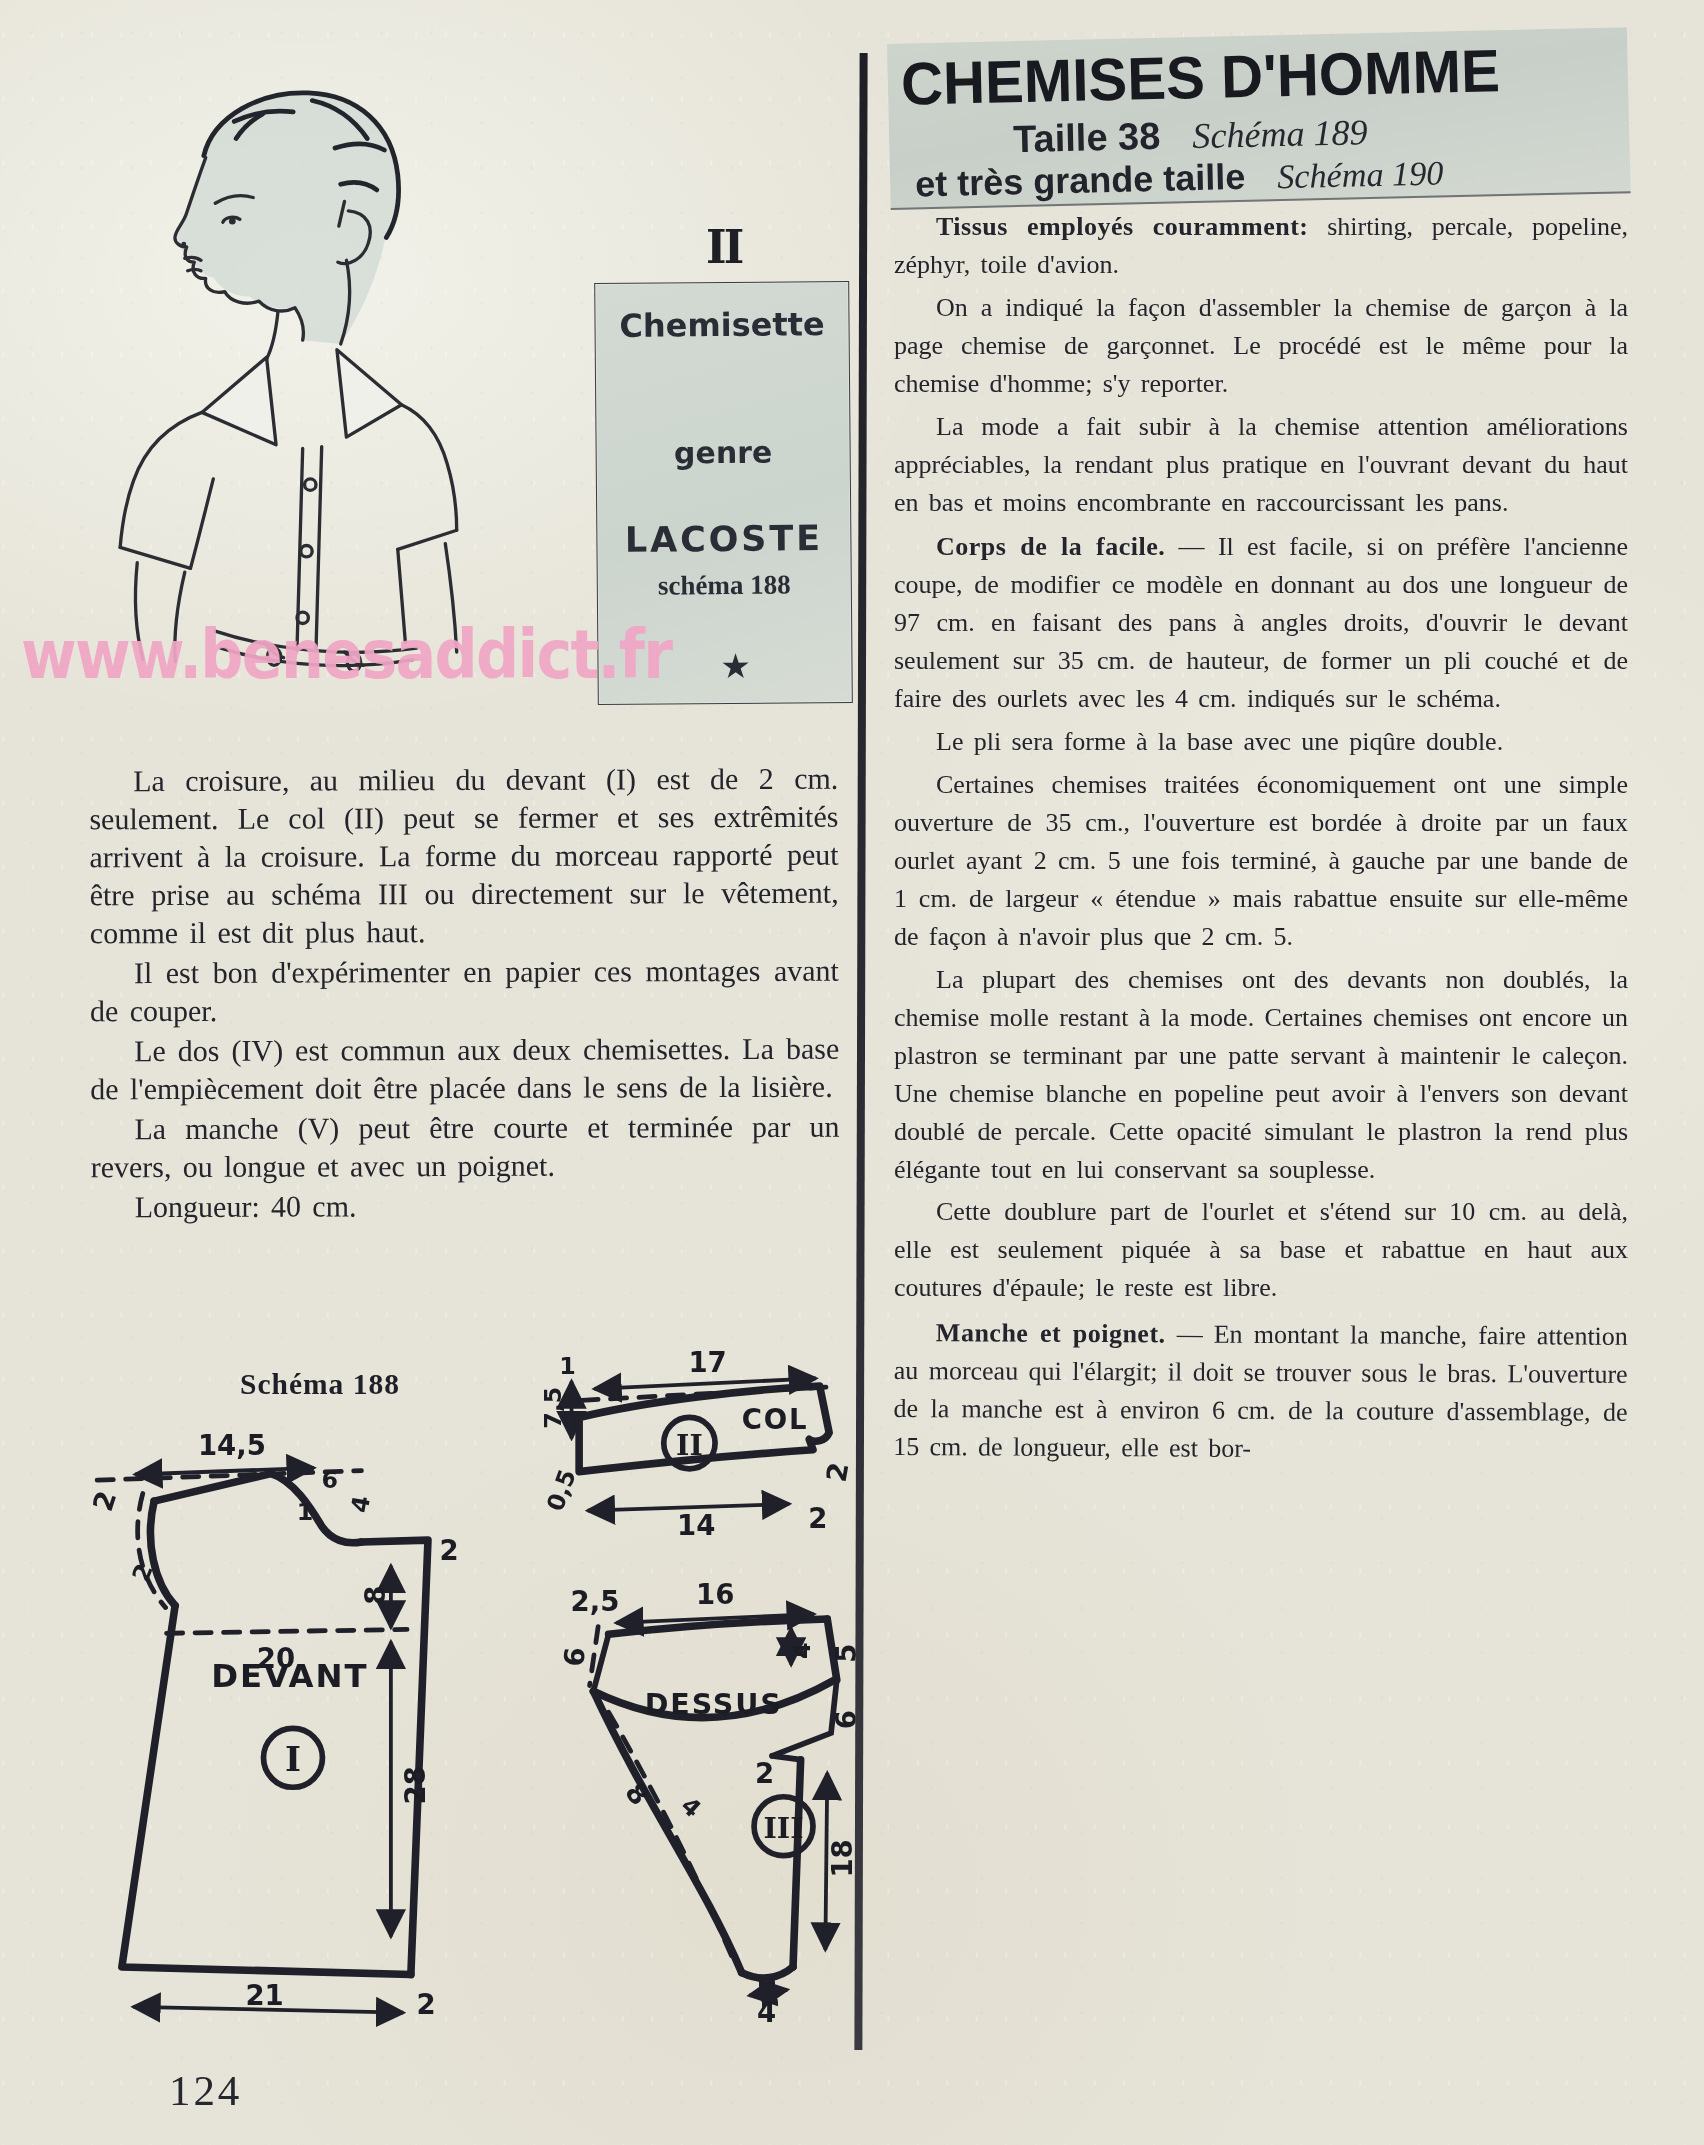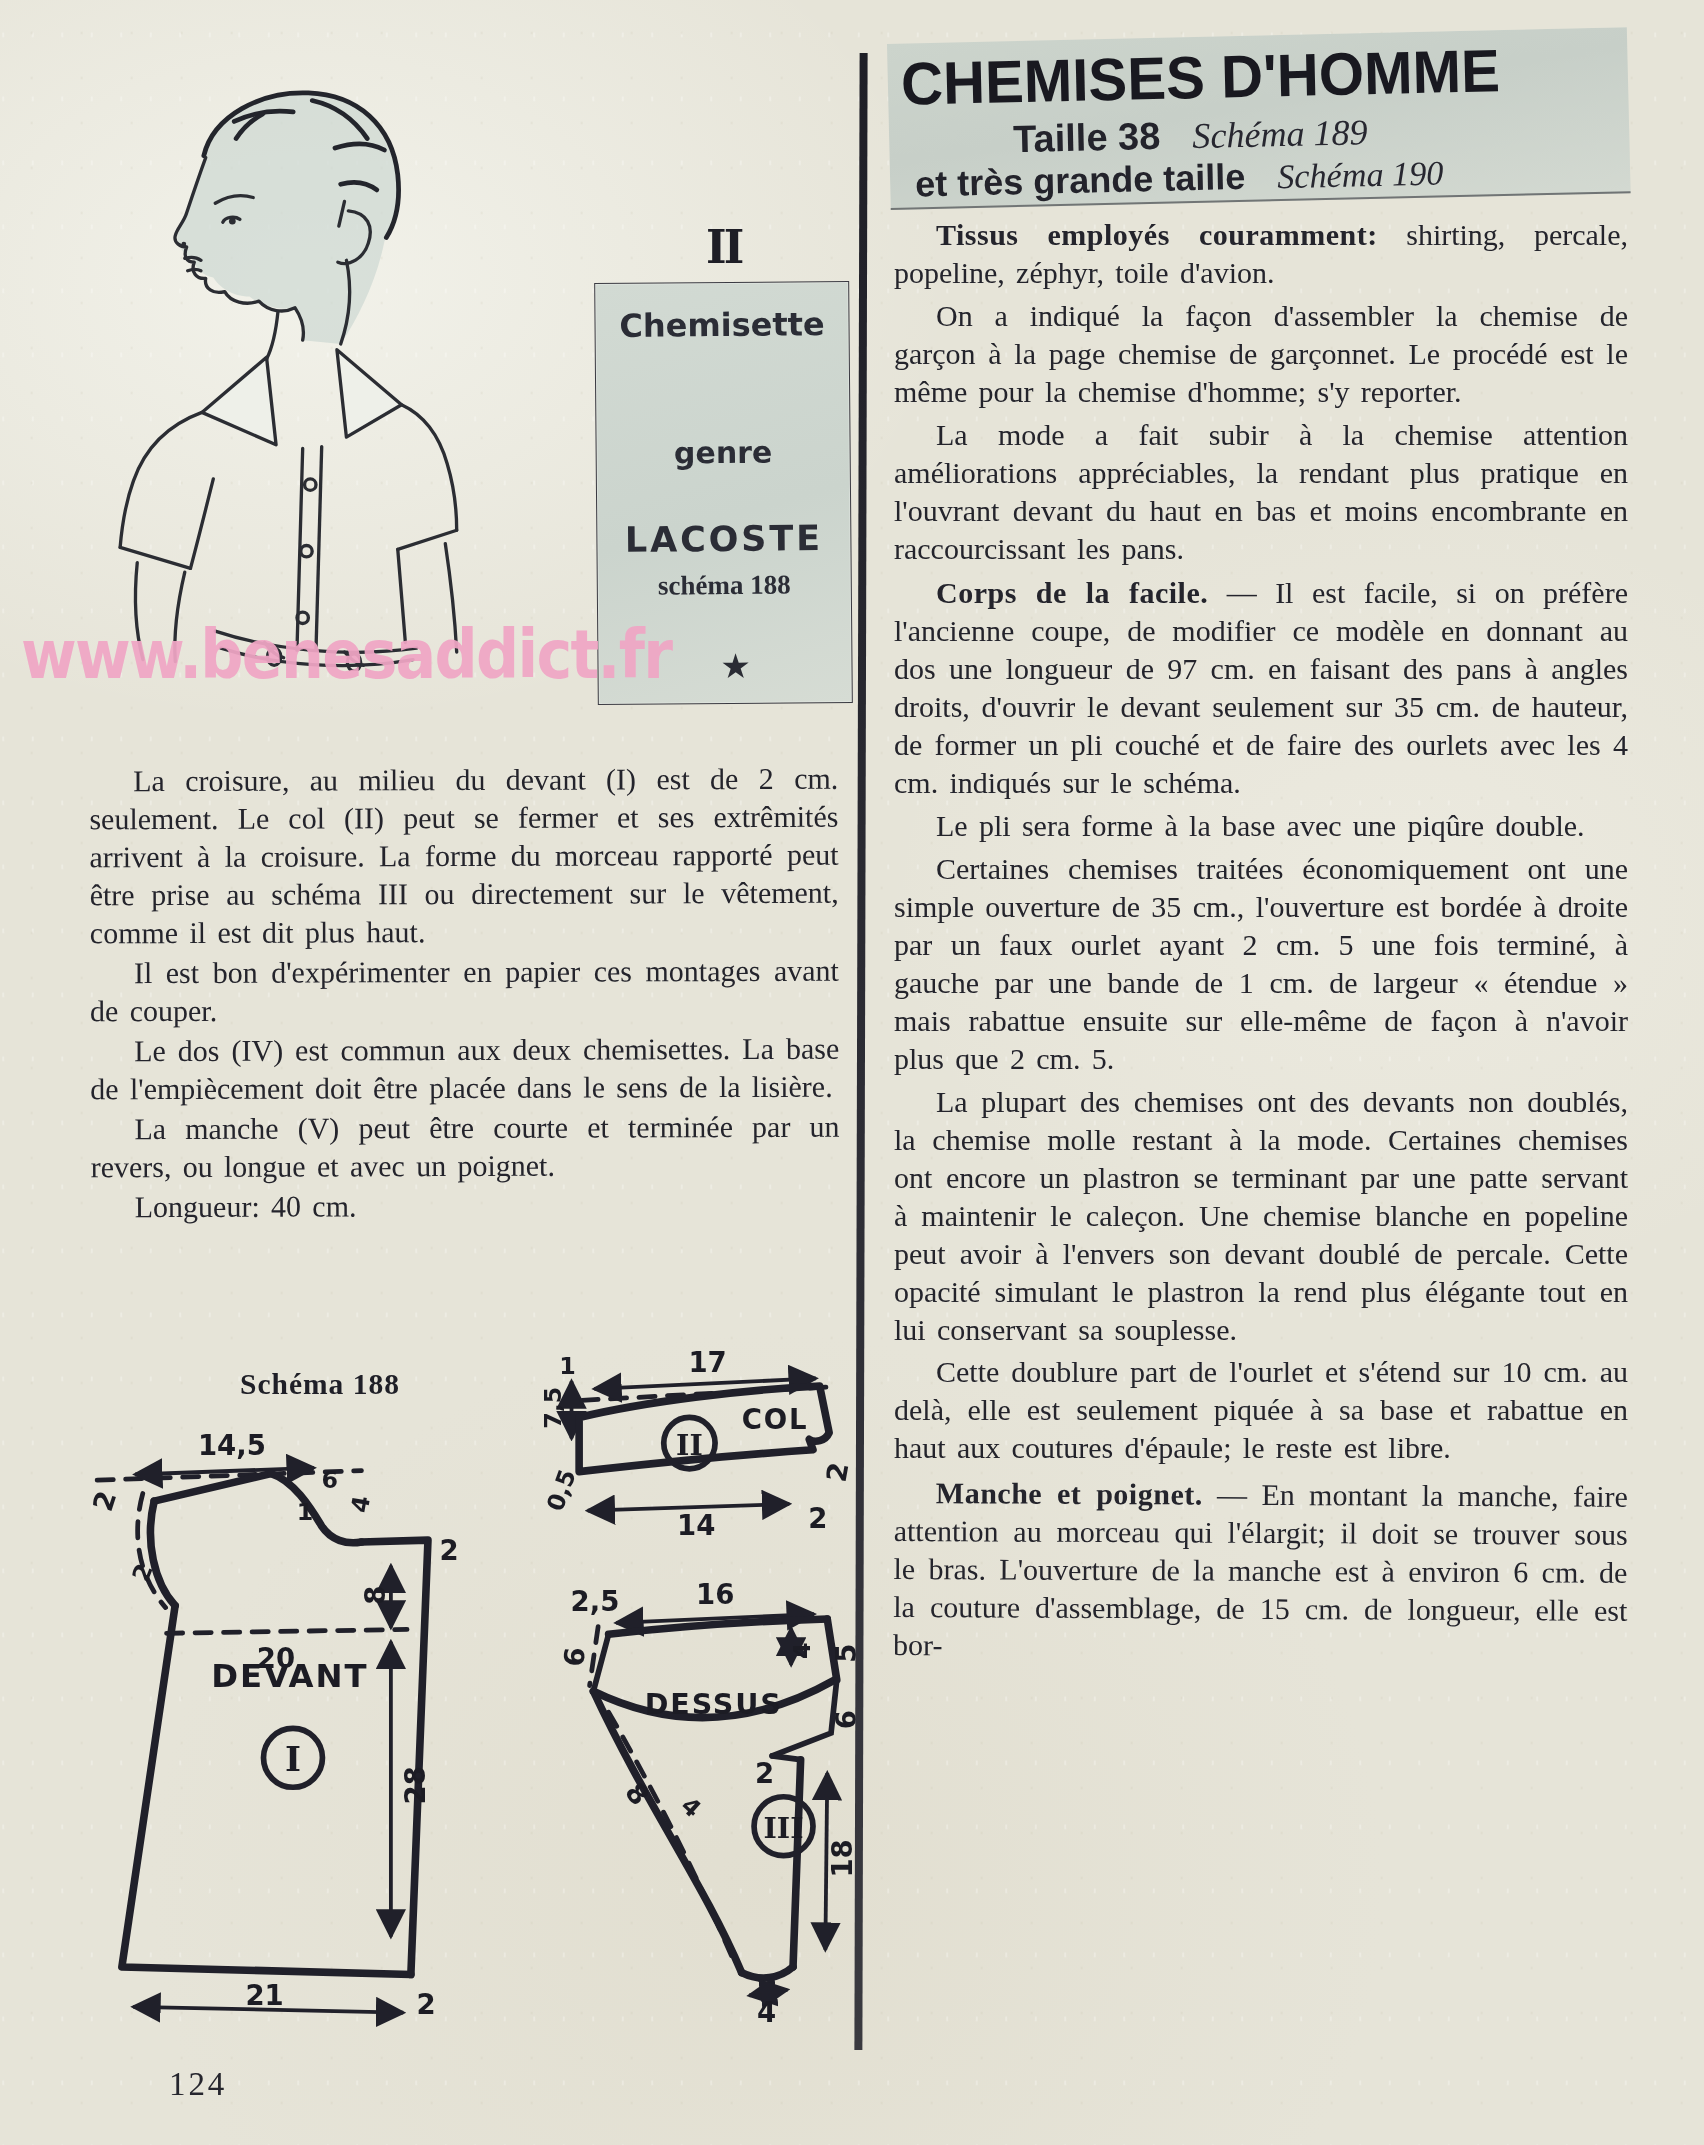--- a/index.html
+++ b/index.html
@@ -53,21 +53,21 @@
     position:absolute;left:90px;top:761px;width:749px;
     font-size:30px;line-height:38px;word-spacing:3.8px;text-align:justify;
     transform:rotate(-.2deg);
   }
   .lcol p{margin:0 0 1.9px;text-indent:44px;}
   .schema-label{
     position:absolute;left:240px;top:1368px;
     font-weight:bold;font-size:29.5px;letter-spacing:1px;color:#1f1f27;
   }
   .pattern-svg{position:absolute;left:76px;top:1349px;width:780px;height:694px;}
-  .pagenum{position:absolute;left:169px;top:2066px;font-size:33px;letter-spacing:2.9px;color:#26262e;}
+  .pagenum{position:absolute;left:169px;top:2066px;font-size:43px;letter-spacing:2.9px;color:#26262e;}
   
   .divider{position:absolute;left:857px;top:53px;width:7.6px;height:1997px;
     background:linear-gradient(#1f1f27,#2e2e36 60%,#3a3a40);transform:rotate(.15deg);}
   
   .hdr-box{
     position:absolute;left:887px;top:44px;width:740px;height:164px;
     background:linear-gradient(172deg,#ccd4cc 0%, #c7cfc8 45%, #d3d9d1 100%);
     transform:rotate(-1.3deg);transform-origin:left top;
     border-bottom:2.9px solid rgba(40,40,48,.55);
   }
@@ -75,22 +75,22 @@
     margin:5.7px 0 0 13.3px;font-family:"Liberation Sans", sans-serif;font-weight:bold;
     font-size:60px;letter-spacing:0px;color:#191920;transform:scaleX(.97);transform-origin:left;
     white-space:nowrap;
   }
   .hdr-sub{font-family:"Liberation Sans", sans-serif;font-weight:bold;color:#23232b;white-space:nowrap;}
   .hdr-sub1{margin:1.9px 0 0 124px;font-size:38px;}
   .hdr-sub2{margin:0 0 0 25px;font-size:36px;}
   .hs-it{font-family:"Liberation Serif", serif;font-style:italic;font-weight:normal;
     font-size:.95em;margin-left:32px;color:#272730;}
   .rcol{
-    position:absolute;left:894px;top:216px;width:734px;
-    font-size:30px;line-height:38px;word-spacing:3.8px;text-align:justify;
+    position:absolute;left:894px;top:208px;width:734px;
+    font-size:26px;line-height:38px;word-spacing:3.8px;text-align:justify;
   }
   .rcol p{margin:0 0 4.8px;text-indent:42px;}
   .rcol p b{letter-spacing:0.5px;}
   .rcol p.sect{margin-top:6.7px;}
   .rcol p:nth-of-type(9){transform:rotate(.3deg);transform-origin:left top;}
   .rcol p:nth-of-type(10){transform:rotate(.8deg);transform-origin:left top;}
   .rcol p:nth-of-type(11){transform:rotate(1.5deg);transform-origin:left top;}
   
   .sk{stroke:#2b2d33;stroke-width:3.5;fill:none;stroke-linecap:round;stroke-linejoin:round;}
   .sk-h{stroke:#23252c;stroke-width:5;fill:none;stroke-linecap:round;}

